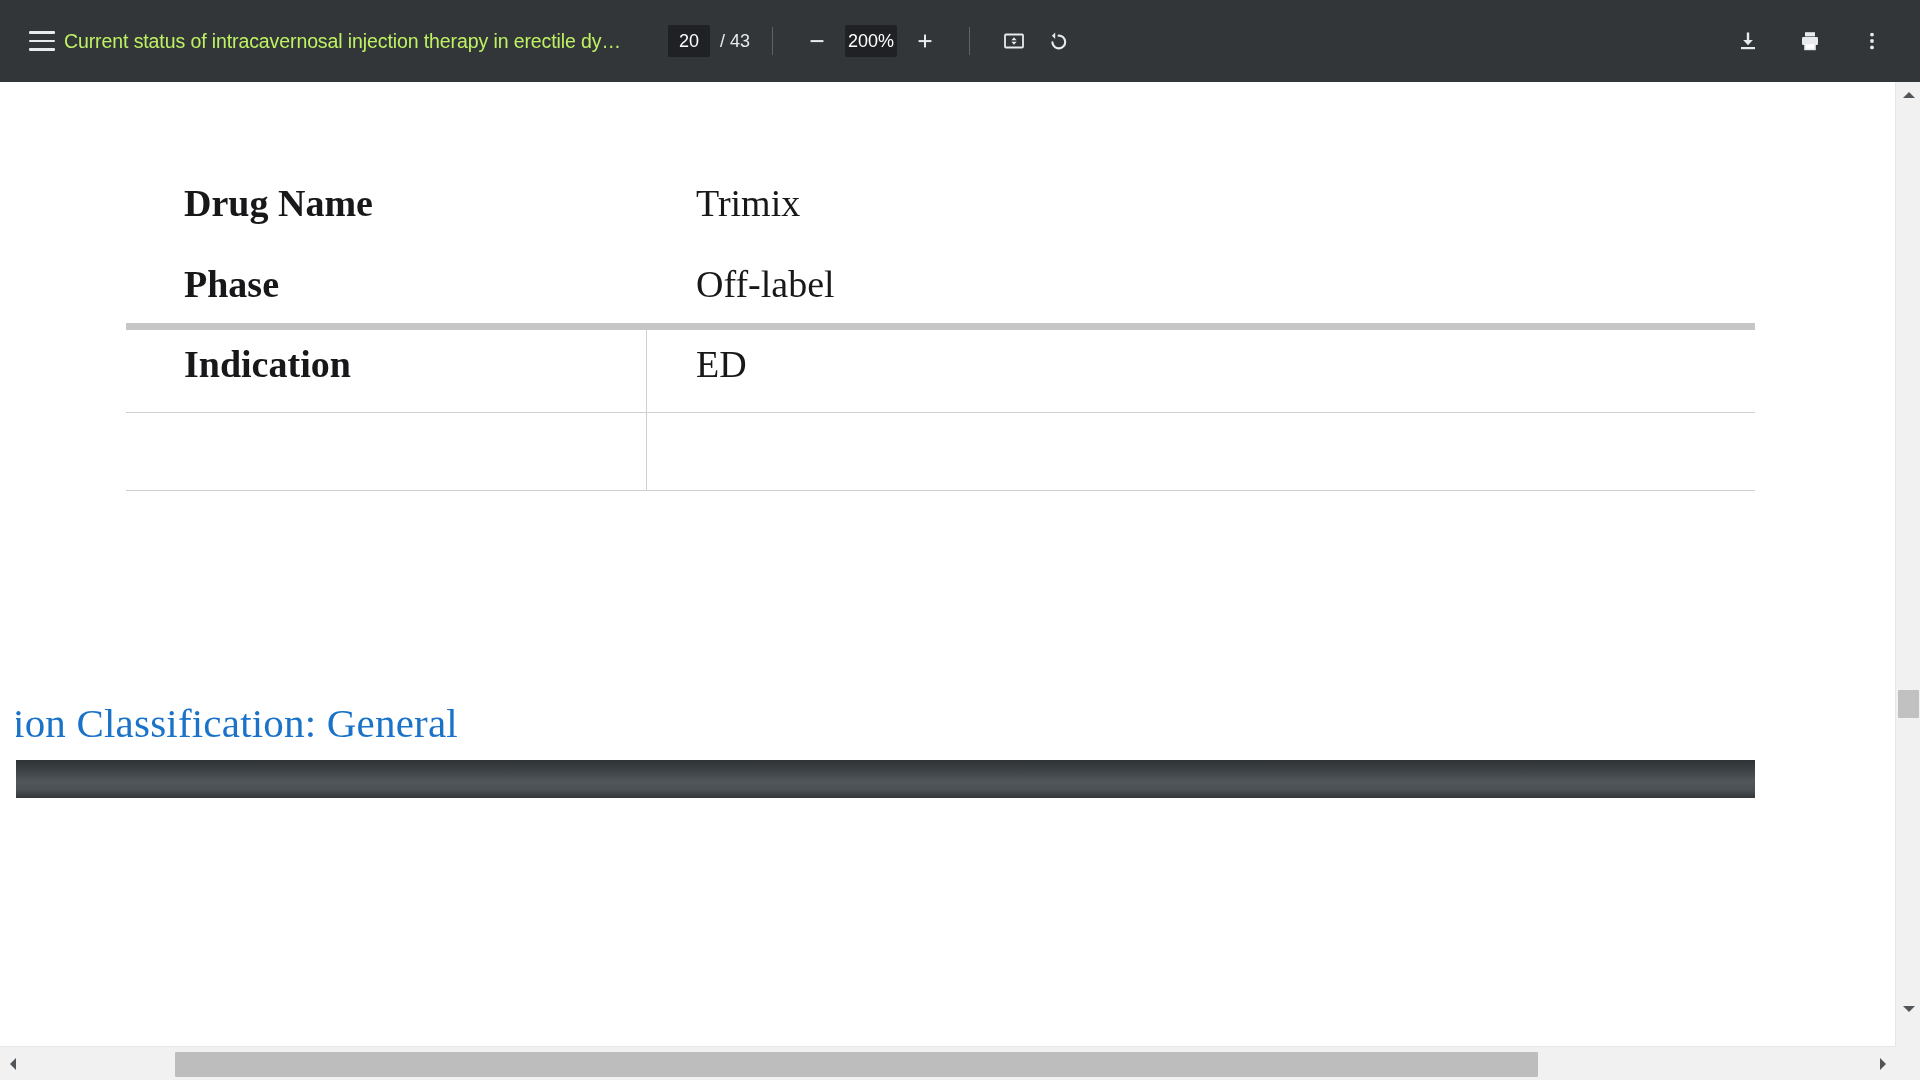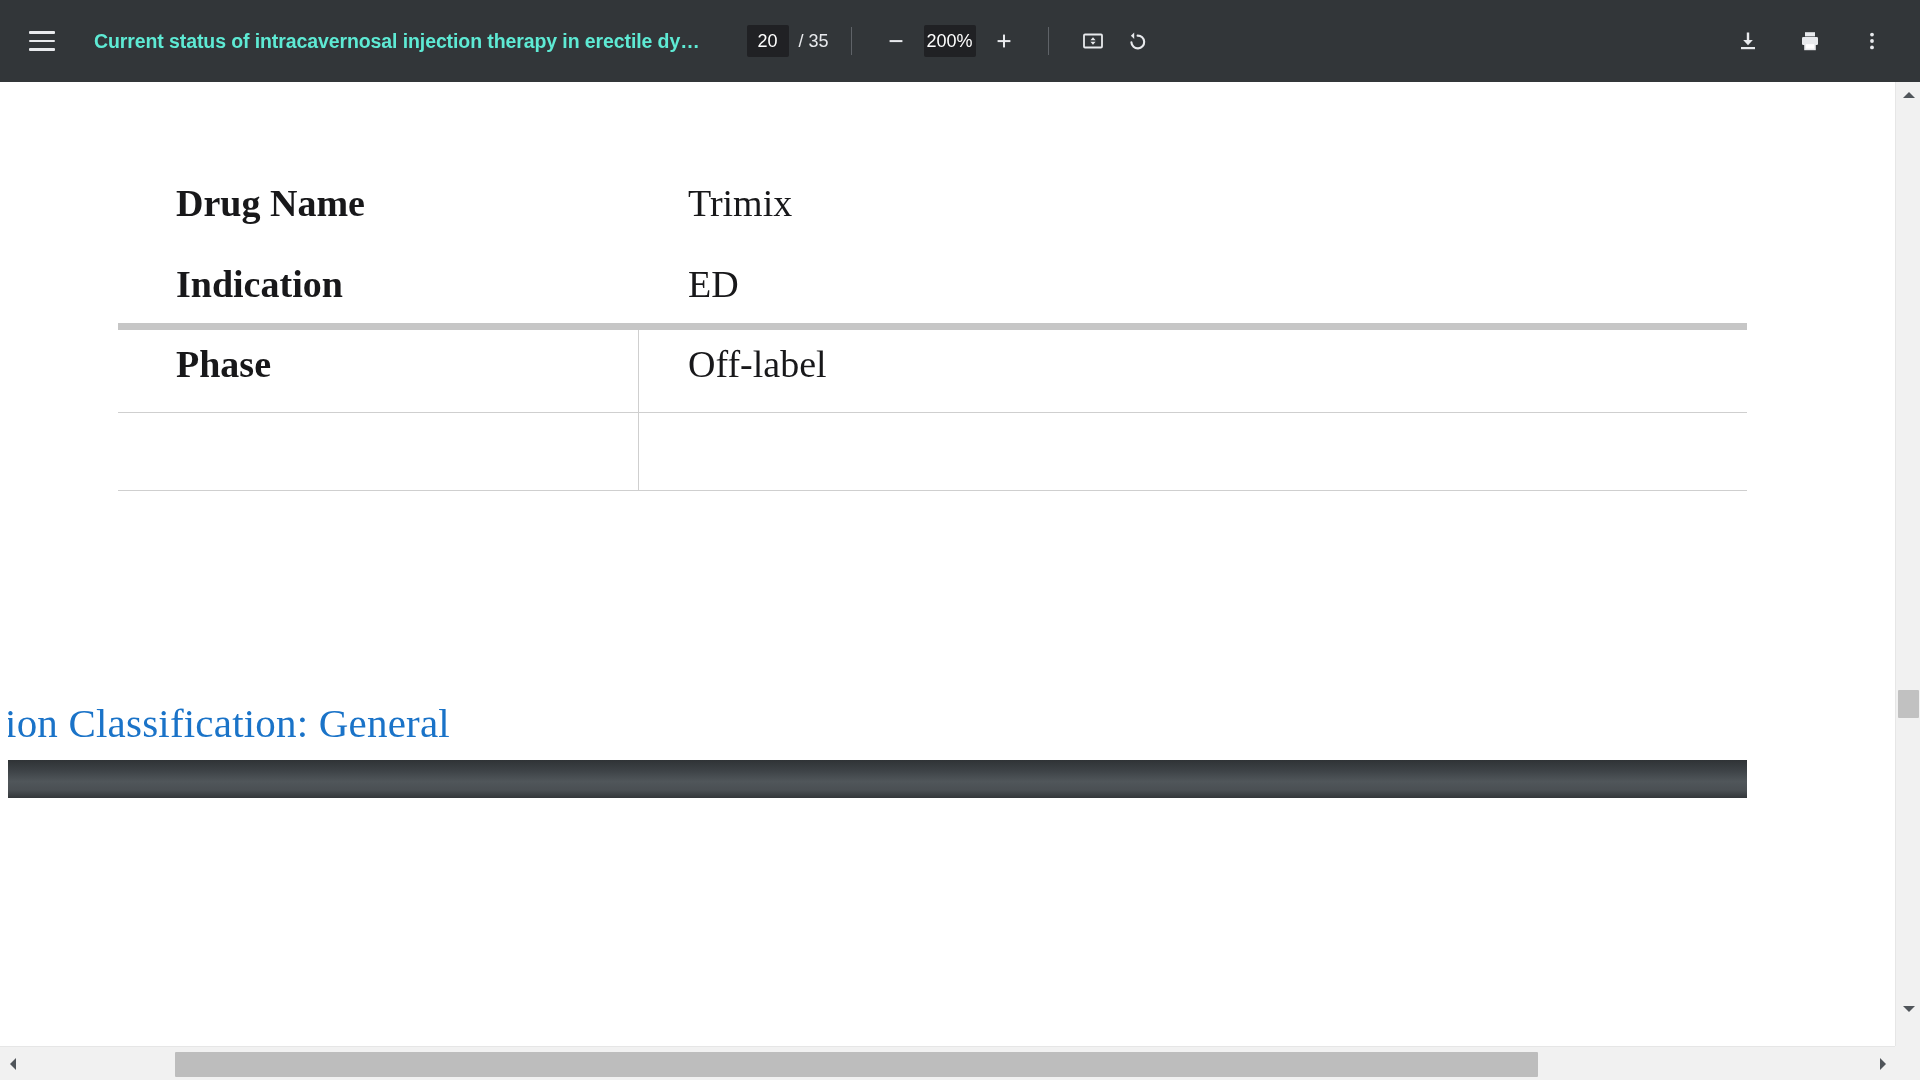--- a/index.html
+++ b/index.html
@@ -20,24 +20,23 @@
   }
   #hamburger {
     width:44px; height:44px;
     margin-left:20px;
     display:flex; flex-direction:column; justify-content:center; align-items:center;
     gap:6px; cursor:pointer; border-radius:50%;
   }
   #hamburger span { display:block; width:26px; height:2.6px; background:#e8eaed; border-radius:1px; }
 
   #doc-title {
-    margin-left:30px;
-    color:#5eead4;
+    color:#bef264;
     font-size:19.5px;
-    font-weight:bold;
+    font-weight:normal;
     letter-spacing:-0.1px;
     white-space:nowrap;
     max-width:630px;
     overflow:hidden;
     text-overflow:ellipsis;
   }
 
   #page-group { display:flex; align-items:center; margin-left:24px;padding-left:23px; }
   #page-input {
     background:#202124;
@@ -79,21 +78,21 @@
   #toolbar-right {
     margin-left:auto;
     display:flex; align-items:center;
     margin-right:26px;
     gap:18px;
   }
 
   
   #viewer {
     position:absolute;
-    left:8px; top:82px;
+    left:16px; top:82px;
     width:1739px; height:964px;
     background:#ffffff;
     overflow:hidden;
   }
 
   
   #page-current {
     position:absolute;
     left:0; top:0;
     width:1895px; height:678px;
@@ -237,21 +236,21 @@
   <div id="hamburger">
     <span></span>
     <span></span>
     <span></span>
   </div>
 
   <div id="doc-title">Current status of intracavernosal injection therapy in erectile dy…</div>
 
   <div id="page-group">
     <input id="page-input" type="text" value="20" style="">
-    <span id="page-total">/ 35</span>
+    <span id="page-total">/ 43</span>
   </div>
 
   <div class="tb-sep"></div>
 
   <div class="tb-btn">
     <svg width="22" height="22" viewBox="0 0 24 24">
       <rect x="5" y="11" width="14" height="2.2" fill="#e8eaed"></rect>
     </svg>
   </div>
 
@@ -310,26 +309,26 @@
 
   <div id="page-current">
 
     <table id="drug-table">
       <tbody>
           <tr class="head-row">
         <td class="cell-label">Drug Name</td>
         <td class="cell-value">Trimix</td>
       </tr>
       <tr class="body-row">
+        <td class="cell-label">Phase</td>
+        <td class="cell-value">Off-label</td>
+      </tr>
+      <tr class="body-row">
         <td class="cell-label">Indication</td>
         <td class="cell-value">ED</td>
-      </tr>
-      <tr class="body-row">
-        <td class="cell-label">Phase</td>
-        <td class="cell-value">Off-label</td>
       </tr>
     </tbody>
       </table>
 
     <div class="rule" id="rule-thick"></div>
     <div class="rule" id="rule-mid"></div>
     <div class="rule" id="rule-bot"></div>
     <div class="rule" id="rule-col"></div>
 
     <div id="classification">Information Classification: General</div>

